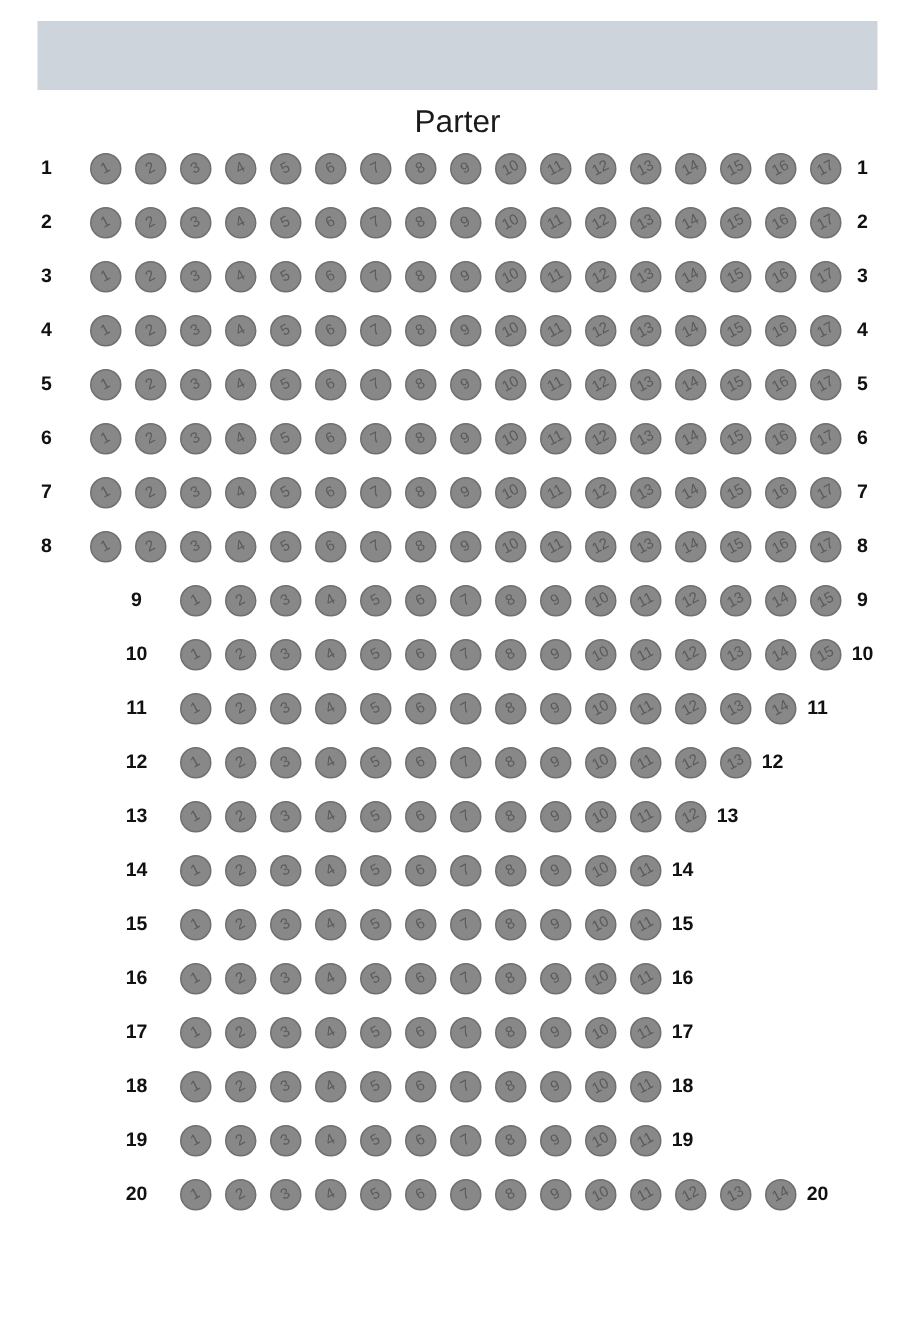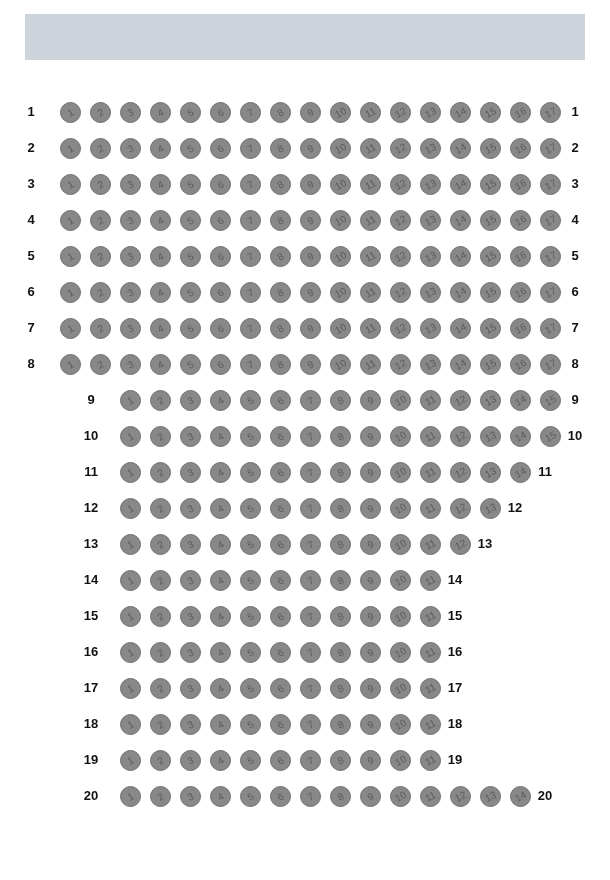--- a/index.html
+++ b/index.html
@@ -80,20 +80,21 @@
     transform: rotate(-28deg);
   }
 </style>
 </head>
 <body>
 
 <div id="stage">
 
   <div id="header-bar"></div>
 
+  <div id="title">Parter</div>
 
   <div id="seatmap">
       <div class="seat-row" style="height: 36px;">
         <div class="row-label left" style="left: 18px;">1</div>
         <div class="seat" style="left: 60px;">
           <span>1</span>
         </div>
         <div class="seat" style="left: 90px;">
           <span>2</span>
         </div>

